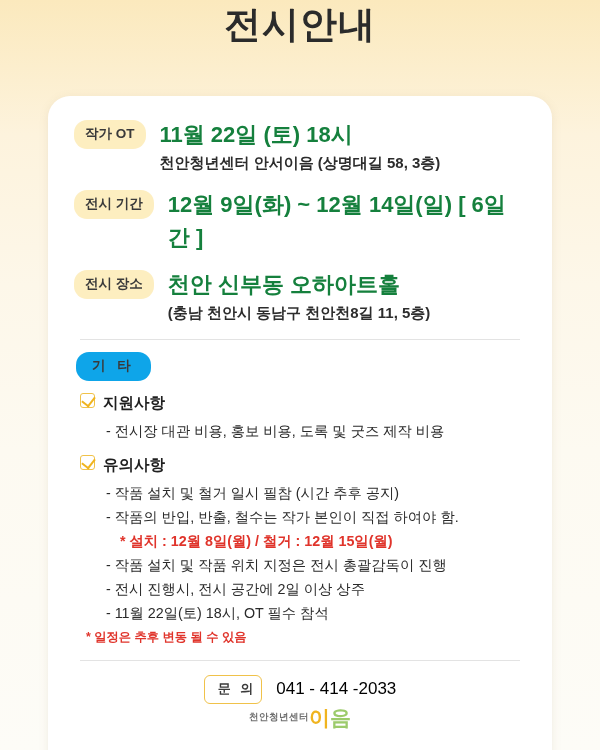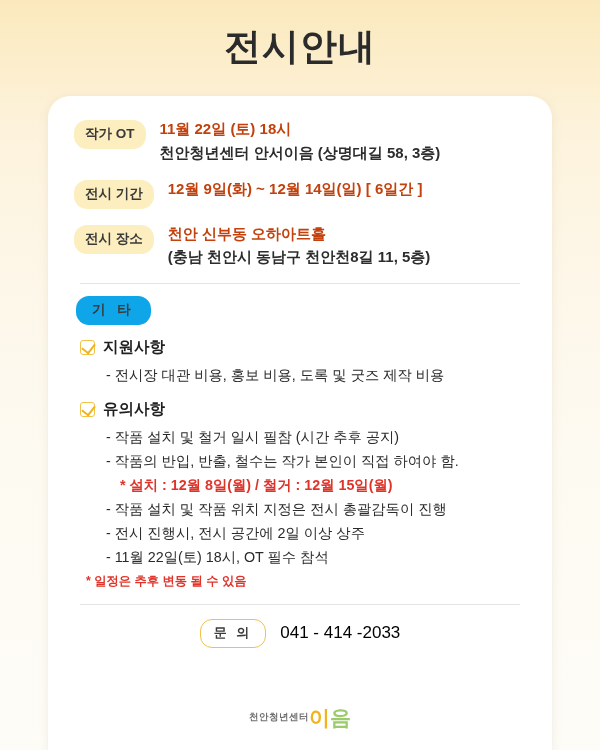--- a/index.html
+++ b/index.html
@@ -10,21 +10,20 @@
     background: linear-gradient(180deg, #fbe9bd 0%, #fdf3dd 18%, #fdf7e9 38%, #fdfaf1 60%, #fdfcf7 100%);
     position: relative;
     overflow: hidden;
   }
   .page-title {
     text-align: center;
     font-size: 37px;
     font-weight: bold;
     color: #2b2b2b;
     letter-spacing: 1px;
-    padding-top: 22px;
     padding-bottom: 6px;
   }
   .card {
     position: absolute;
     left: 48px;
     top: 96px;
     width: 504px;
     height: 728px;
     background: #ffffff;
     border-radius: 22px;
@@ -45,23 +44,23 @@
     border-radius: 13px;
     padding: 5px 11px 6px 11px;
     margin-right: 14px;
     margin-top: 2px;
     white-space: nowrap;
     text-align: center;
     min-width: 66px;
   }
   .row-body { flex: 1 1 auto; }
   .line-strong {
-    font-size: 15px;
-    font-weight: bold;
-    color: #c2410c;
+    font-size: 22px;
+    font-weight: bold;
+    color: #15803d;
     line-height: 1.5;
   }
   .line-sub {
     font-size: 15px;
     font-weight: bold;
     color: #2c2c2c;
     line-height: 1.55;
   }
   .divider {
     border-top: 1px solid #e3e3e3;
@@ -76,21 +75,20 @@
     border-radius: 13px;
     padding: 5px 16px 6px 16px;
     letter-spacing: 4px;
     margin-left: 2px;
     margin-bottom: 12px;
     text-align: right;
   }
   .section { margin-left: 6px; margin-bottom: 12px; }
   .section-head {
     display: flex;
-    align-items: center;
     font-size: 15.5px;
     font-weight: bold;
     color: #1f1f1f;
     margin-bottom: 5px;
   }
   .check {
     width: 15px; height: 15px;
     border: 1.8px solid #f0c24a;
     border-radius: 3px;
     margin-right: 8px;
@@ -122,22 +120,22 @@
     margin-top: 4px;
   }
   .contact-wrap {
     display: flex;
     align-items: center;
     justify-content: center;
     margin-top: 14px;
   }
   .contact-pill {
     border: 1.5px solid #f0c24a;
-    border-radius: 12px;
-    padding: 4px 13px 5px 13px;
+    border-radius: 6px;
+    padding: 4px 5px 5px 13px;
     font-size: 13px;
     font-weight: bold;
     color: #3a3a3a;
     letter-spacing: 3px;
     background: #fff;
     margin-right: 14px;
   }
   .contact-num {
     font-size: 17px;
     color: #000000;

